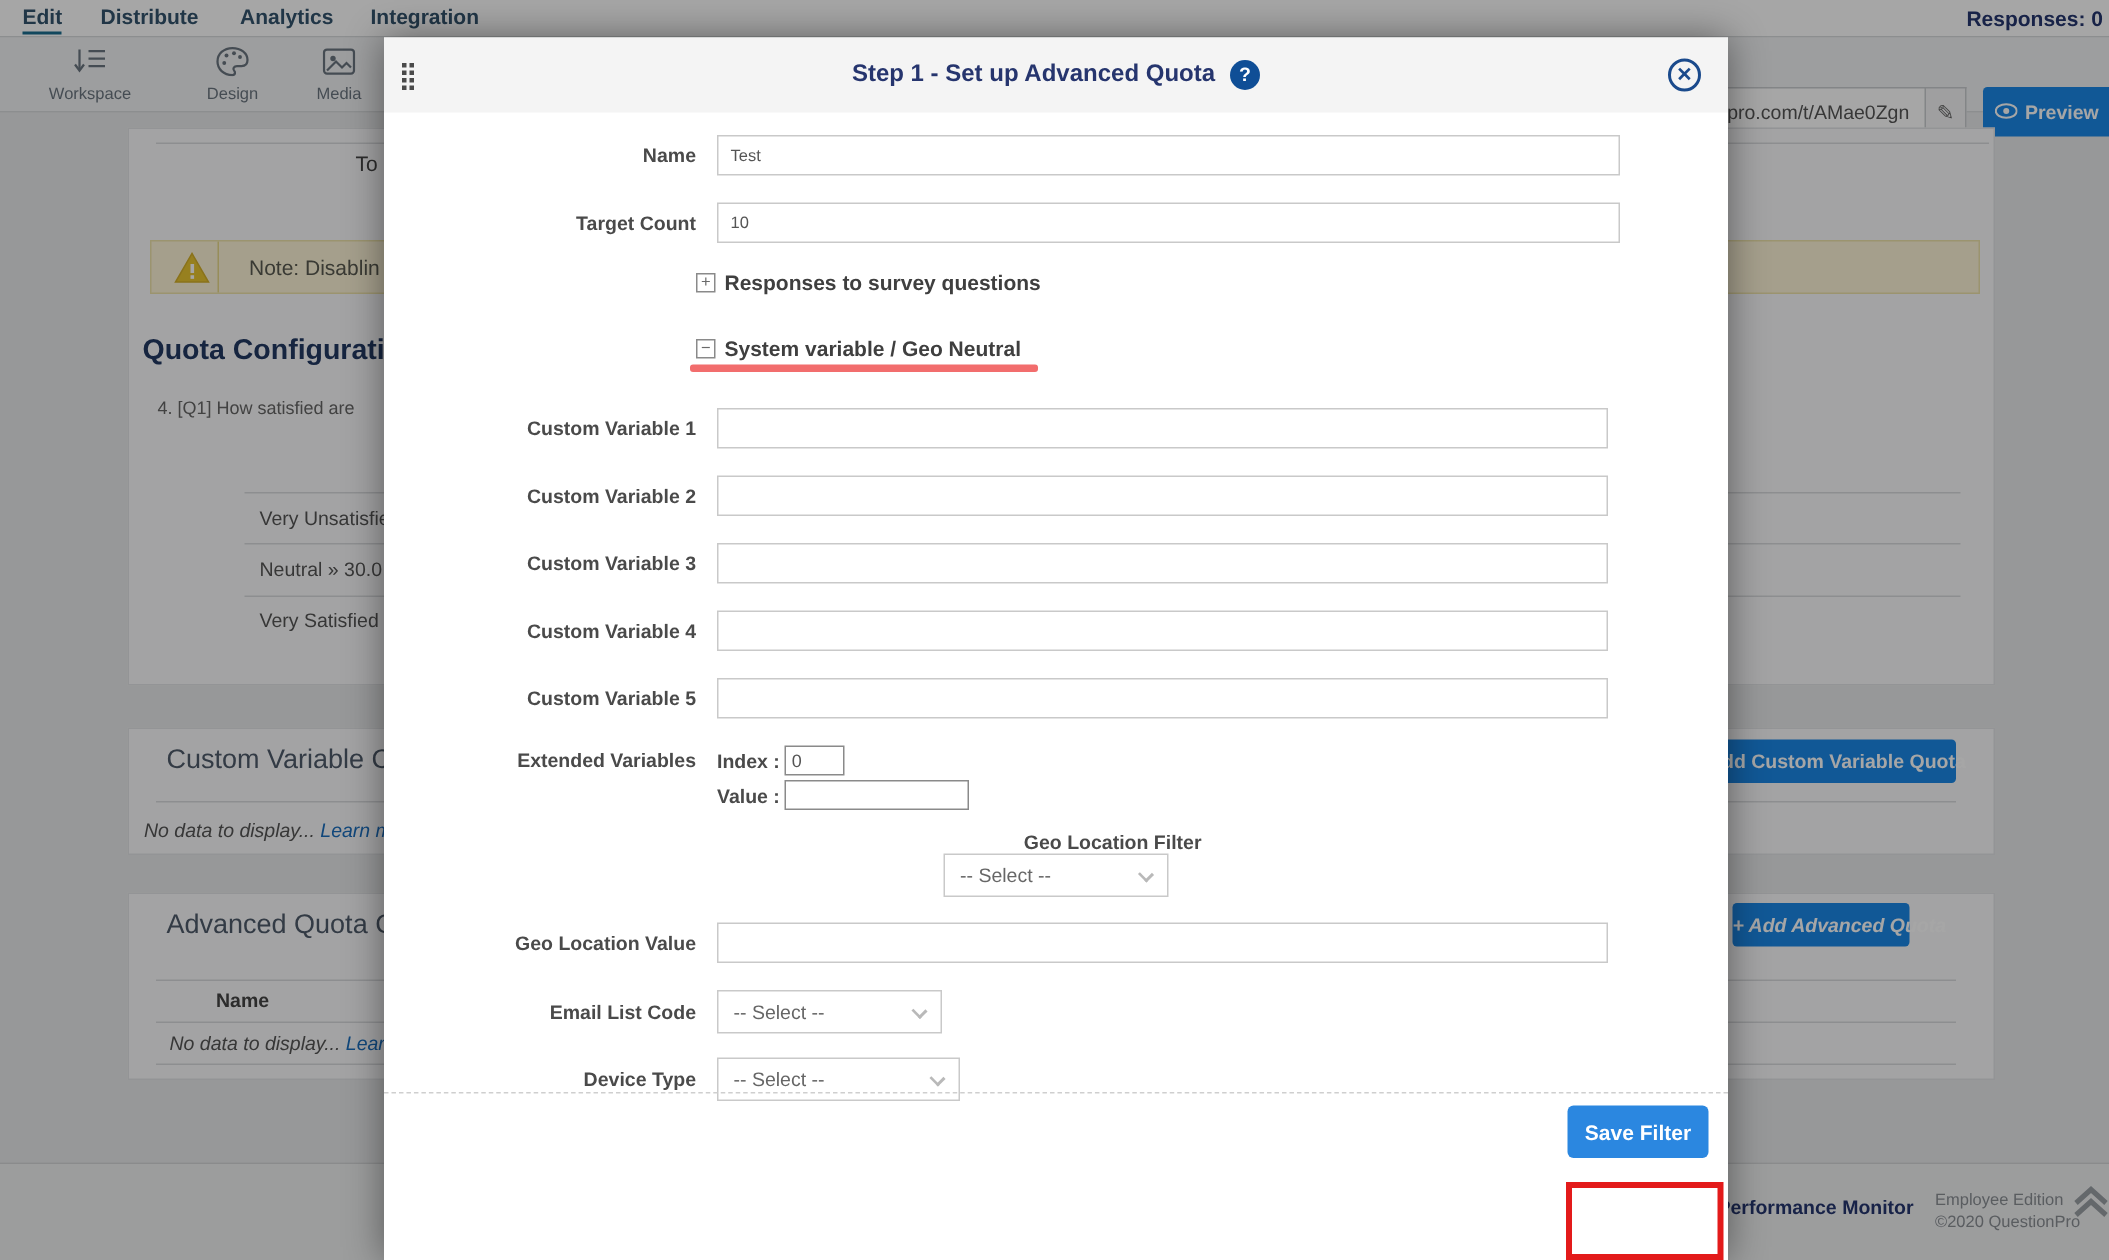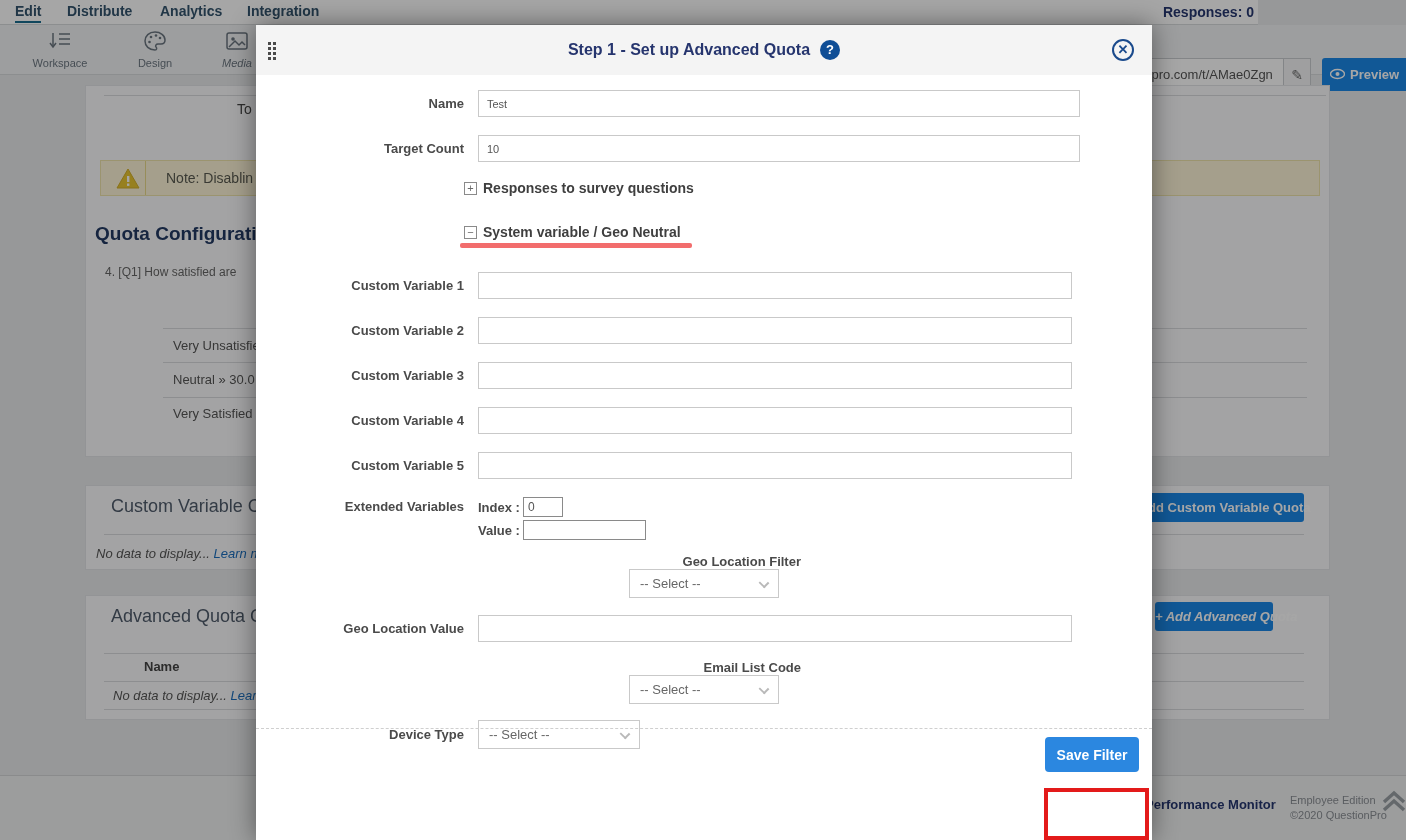--- a/index.html
+++ b/index.html
@@ -2,35 +2,35 @@
 <html><head>
 <meta charset="utf-8">
 <style>
   * { margin:0; padding:0; box-sizing:border-box; }
   html,body { width:1406px; height:840px; }
   body { font-family:"Liberation Sans", sans-serif; background:#e8eaeb; }
   .screen { position:relative; width:1406px; height:840px; overflow:hidden; background:#e8eaeb; }
 
   
   .page { position:absolute; inset:0; }
-  .topnav { position:absolute; left:0; top:0; width:1258px; height:25px; background:#ffffff; border-bottom:1px solid #d8dadc; }
+  .topnav { position:absolute; left:0; top:0; width:1406px; height:25px; background:#ffffff; border-bottom:1px solid #d8dadc; }
   .topnav .nav-item { position:absolute; top:3px; font-size:14px; color:#33546d; font-weight:700; cursor:pointer; }
   .nav-edit { left:15px; border-bottom:2px solid #1b6e8f; padding-bottom:2px; }
   .nav-distribute { left:67px; }
   .nav-analytics { left:160px; }
   .nav-integration { left:247px; }
   .nav-responses { position:absolute; right:4px; top:4px; font-size:14px; color:#26376f; font-weight:700; }
 
   .toolbar { position:absolute; left:0; top:25px; width:1406px; height:50px; background:#f2f3f4; border-bottom:1px solid #d8dadc; }
   .tool { position:absolute; top:6px; width:90px; text-align:center; color:#6b7680; cursor:pointer; }
   .tool svg { display:block; margin:0 auto 2px auto; }
   .tool .tool-label { font-size:11px; }
   .tool-workspace { left:15px; }
   .tool-design { left:110px; }
-  .tool-media { left:192px;font-style:italic; }
+  .tool-media { left:181px; }
 
   .url-box { position:absolute; left:1130px; top:33px; width:154px; height:33px; background:#ffffff; border:1px solid #c9cccf; font-size:13px; color:#555; padding:8px 4px 0 6px; overflow:hidden; white-space:nowrap; }
   .pencil-box { position:absolute; left:1284px; top:33px; width:27px; height:33px; background:#f4f5f6; border:1px solid #c9cccf; border-left:none; text-align:center; line-height:33px; font-size:14px; color:#666; cursor:pointer; }
   .preview-btn { position:absolute; left:1322px; top:33px; width:90px; height:33px; background:#1b87e6; color:#fff; font-size:13px; font-weight:700; border:none; border-radius:3px; cursor:pointer; text-align:left; padding-left:28px; }
   .preview-btn svg { position:absolute; left:8px; top:10px; }
 
   .card { position:absolute; background:#fbfbfc; border:1px solid #e2e4e6; }
   .card-main { left:85px; top:85px; width:1245px; height:372px; }
   .hline { position:absolute; background:#d9dbdd; height:1px; }
   .frag-total { position:absolute; left:237px; top:101px; font-size:14px; color:#444; }
@@ -295,21 +295,21 @@
           <span>-- Select --</span>
           <span class="select-chevron"></span>
         </div>
       </div>
 
       <div class="form-row" style="margin-bottom:18px;">
         <label class="form-label">Geo Location Value</label>
         <input class="txt-input w-cv" type="text" value="" style="">
       </div>
 
-      <div class="form-row" style="margin-bottom:16px;flex-direction:column;">
+      <div class="form-row" style="margin-bottom:16px;">
         <label class="form-label">Email List Code</label>
         <div class="select-box w-sel">
           <span>-- Select --</span>
           <span class="select-chevron"></span>
         </div>
       </div>
 
       <div class="form-row">
         <label class="form-label">Device Type</label>
         <div class="select-box w-sel-device">

